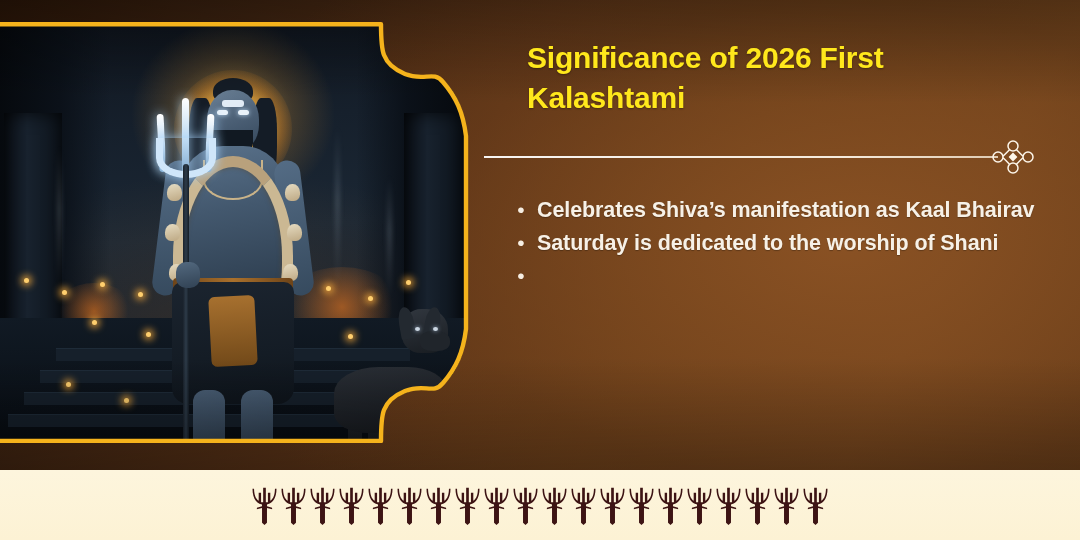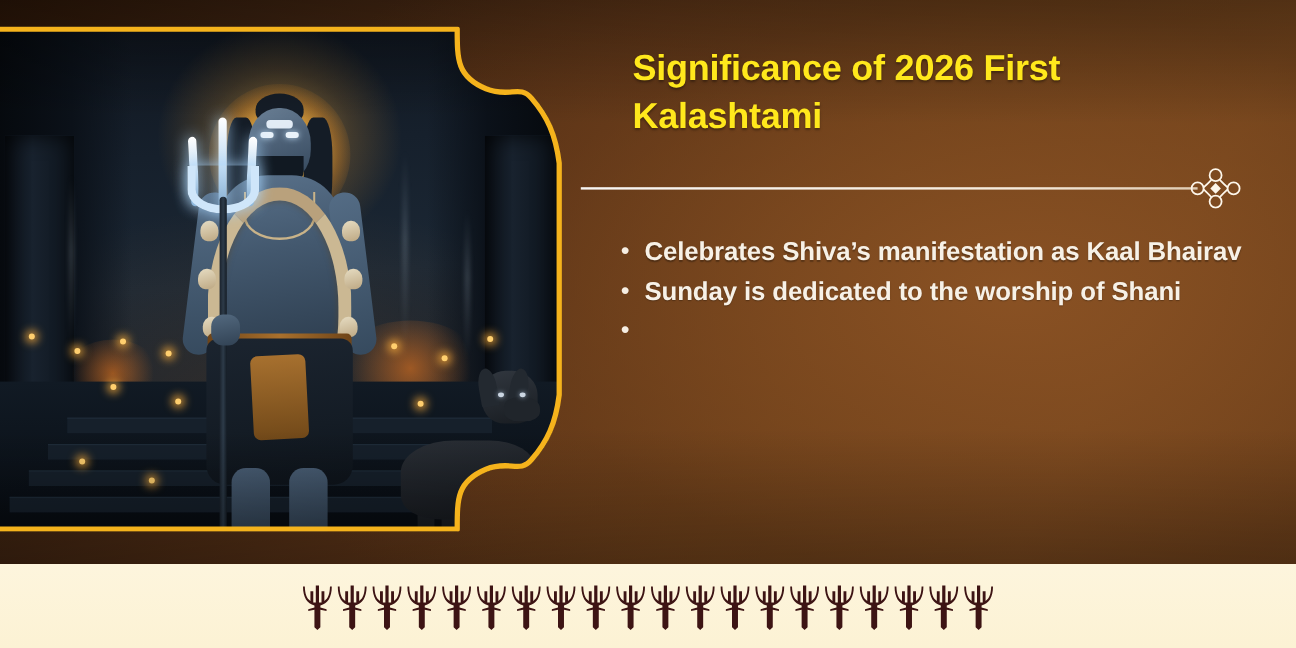--- a/index.html
+++ b/index.html
@@ -366,21 +366,21 @@
       </svg>
     </div>
 
     <div class="bullets">
       <div class="bullet">
         <span class="dot">•</span>
         <span class="btext">Celebrates Shiva’s manifestation as Kaal Bhairav</span>
       </div>
       <div class="bullet">
         <span class="dot">•</span>
-        <span class="btext">Sunday is dedicated to the worship of Shani</span>
+        <span class="btext">Saturday is dedicated to the worship of Shani</span>
       </div>
       <div class="bullet">
         <span class="dot">•</span>
       </div>
     </div>
   </div>
 
   <div class="footer">
     <div class="tridents" id="trident-row">
         <svg class="tri" viewBox="0 0 28 42">

